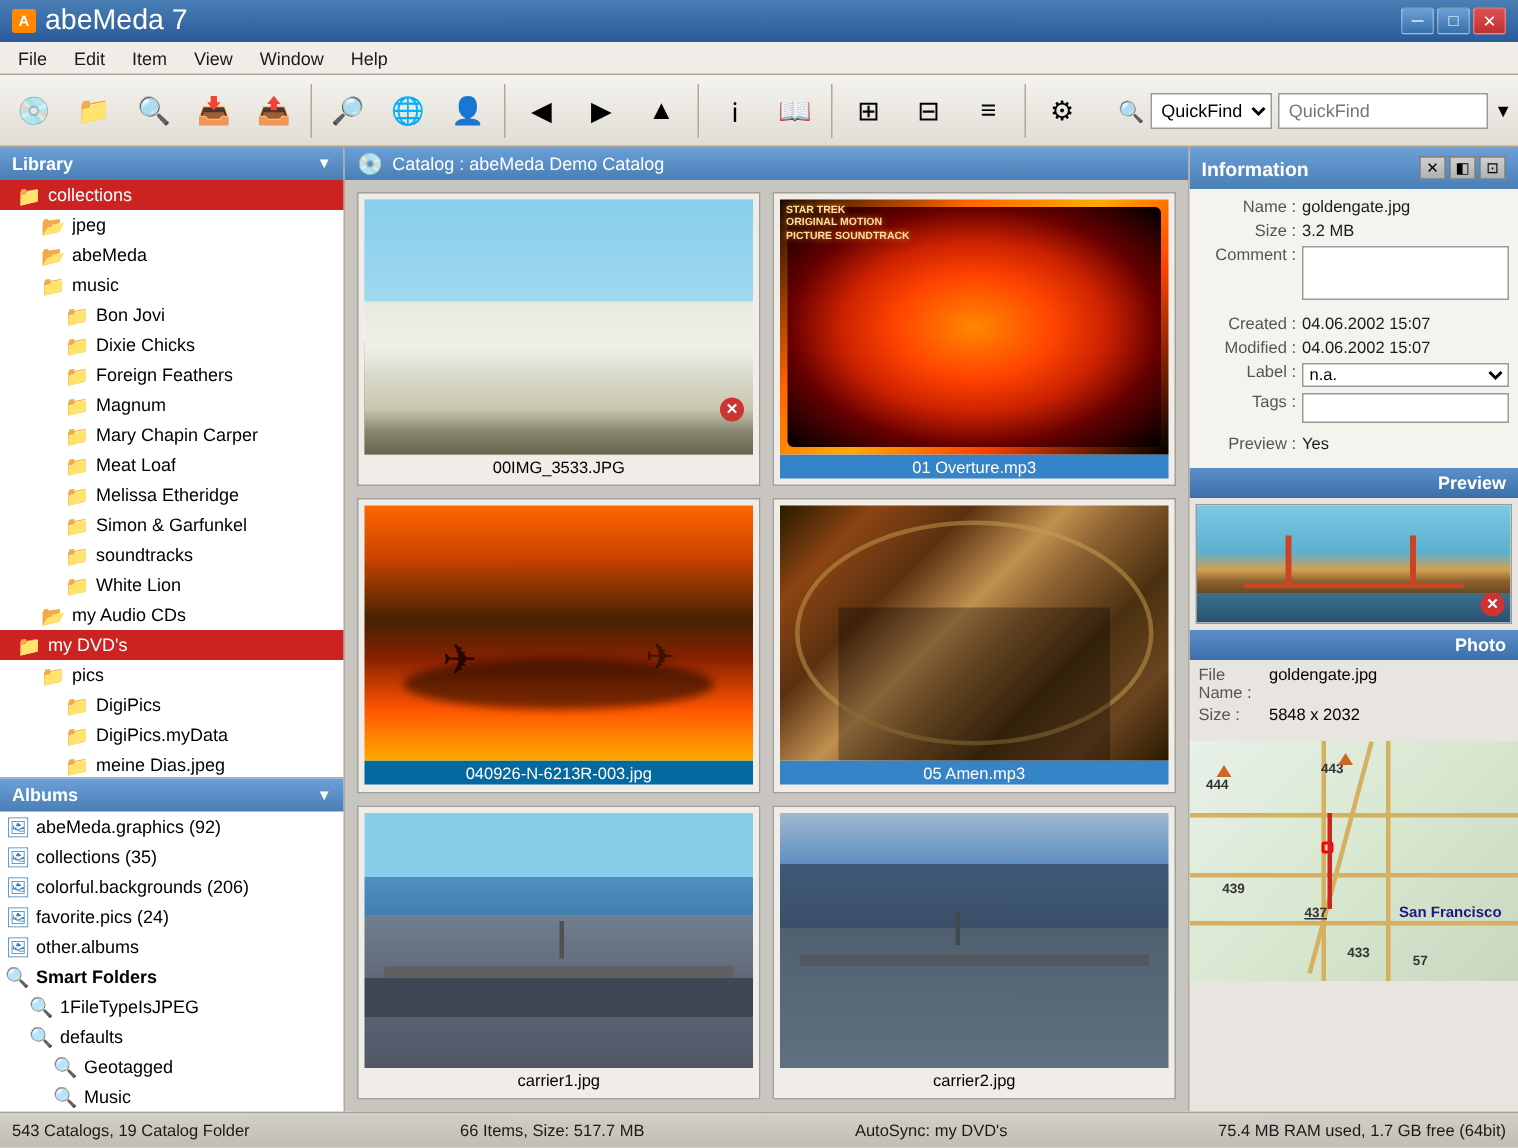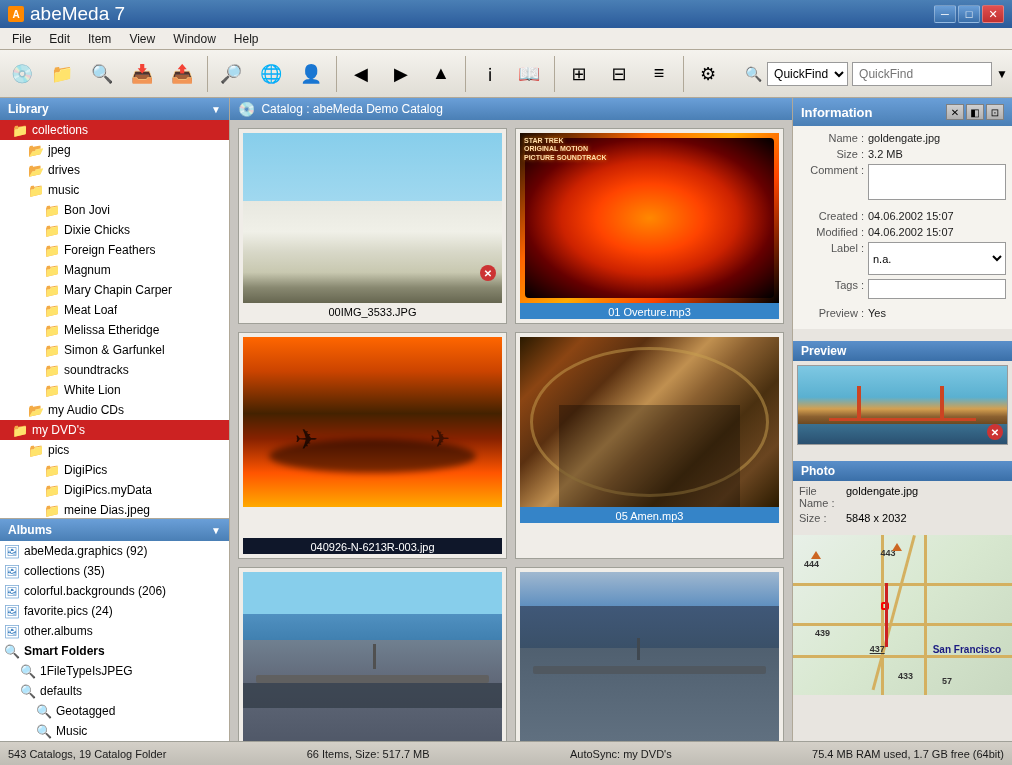--- a/index.html
+++ b/index.html
@@ -66,24 +66,24 @@
     
     .info-header { background: linear-gradient(to bottom, #6a9fd8, #4a7fb5); color: white; height: 28px; display: flex; align-items: center; padding: 0 8px; font-weight: bold; font-size: 13px; justify-content: space-between; }
     .info-btns { display: flex; gap: 2px; }
     .info-btn { width: 18px; height: 16px; background: linear-gradient(to bottom, #d0d0d0, #b0b0b0); border: 1px solid #808080; font-size: 10px; cursor: pointer; display: flex; align-items: center; justify-content: center; }
     
     .info-body { padding: 6px; background: #f5f3ee; }
     .info-row { display: flex; margin-bottom: 4px; align-items: flex-start; }
     .info-label { color: #555; width: 65px; font-size: 11px; text-align: right; margin-right: 4px; flex-shrink: 0; }
     .info-value { font-size: 11px; color: #1a1a1a; flex: 1; }
     .info-textarea { width: 100%; height: 36px; border: 1px solid #9a9a9a; background: white; font-size: 11px; resize: none; padding: 2px; }
-    .info-select { width: 100%; height: 33px; border: 1px solid #9a9a9a; background: white; font-size: 11px; }
+    .info-select { width: 100%; height: 16px; border: 1px solid #9a9a9a; background: white; font-size: 11px; }
     .info-tags-input { width: 100%; height: 20px; border: 1px solid #9a9a9a; background: white; font-size: 11px; padding: 0 2px; }
     
-    .section-header { background: linear-gradient(to bottom, #5a8fca, #3a6fa8); color: white; padding: 3px 8px; font-weight: bold; font-size: 12px; margin-top: 12px; }
+    .section-header { background: linear-gradient(to bottom, #5a8fca, #3a6fa8); color: white; padding: 3px 8px; font-weight: bold; font-size: 12px; margin-top: 0; text-align: right; }
     
     .preview-box { background: white; margin: 4px; border: 1px solid #9a9a9a; height: 80px; position: relative; overflow: hidden; display: flex; align-items: center; justify-content: center; }
     
     .photo-section { padding: 4px 6px; }
     .photo-row { display: flex; margin-bottom: 3px; }
     .photo-label { color: #555; font-size: 11px; width: 47px; }
     .photo-value { font-size: 11px; }
     
     .map-box { background: #b8d8a8; height: 160px; position: relative; overflow: hidden; margin-top: 4px; }
 
@@ -196,21 +196,21 @@
         <span class="tree-label">collections</span>
       </div>
       <div class="tree-item">
         <span class="tree-indent" style="width:24px;"></span>
         <span class="tree-icon folder-icon-blue">📂</span>
         <span class="tree-label">jpeg</span>
       </div>
       <div class="tree-item">
         <span class="tree-indent" style="width:24px;"></span>
         <span class="tree-icon folder-icon-blue">📂</span>
-        <span class="tree-label">drives</span>
+        <span class="tree-label">abeMeda</span>
       </div>
       <div class="tree-item">
         <span class="tree-indent" style="width:24px;"></span>
         <span class="tree-icon folder-icon">📁</span>
         <span class="tree-label">music</span>
       </div>
       <div class="tree-item">
         <span class="tree-indent" style="width:40px;"></span>
         <span class="tree-icon folder-icon">📁</span>
         <span class="tree-label">Bon Jovi</span>
@@ -374,21 +374,21 @@
         </div>
         <div class="thumb-label selected">01 Overture.mp3</div>
       </div>
 
       <div class="thumb-item">
         <div class="thumb-img" style="position:relative;background:linear-gradient(180deg,#ff6600 0%,#cc4400 20%,#442200 45%,#882200 60%,#ff5500 80%,#ffaa00 100%);">
           <div style="position:absolute;bottom:20%;left:10%;right:10%;height:20%;background:rgba(0,0,0,0.5);border-radius:50%;filter:blur(3px);"></div>
           <div style="position:absolute;bottom:30%;left:20%;color:rgba(0,0,0,0.7);font-size:28px;">✈</div>
           <div style="position:absolute;bottom:32%;right:20%;color:rgba(0,0,0,0.5);font-size:24px;">✈</div>
         </div>
-        <div class="thumb-label" style="background:#0f172a;color:white;margin-top:31px;">040926-N-6213R-003.jpg</div>
+        <div class="thumb-label" style="background:#0369a1;color:white;">040926-N-6213R-003.jpg</div>
       </div>
 
       <div class="thumb-item">
         <div class="thumb-img" style="background:linear-gradient(135deg,#2a1a00 0%,#8b4513 15%,#5a3010 30%,#c09050 45%,#8b6030 55%,#4a3010 70%,#6a4520 85%,#2a1a00 100%);position:relative;">
           <div style="position:absolute;top:10px;left:10px;right:10px;bottom:10px;border:3px solid rgba(200,160,80,0.5);border-radius:50%;"></div>
           <div style="position:absolute;top:40%;left:15%;right:15%;bottom:0;background:rgba(0,0,0,0.3);"></div>
           <div style="position:absolute;top:5px;left:5px;right:5px;font-size:8px;color:#ffddaa;text-align:center;font-weight:bold;line-height:1.2;"></div>
         </div>
         <div class="thumb-label selected">05 Amen.mp3</div>
       </div>

